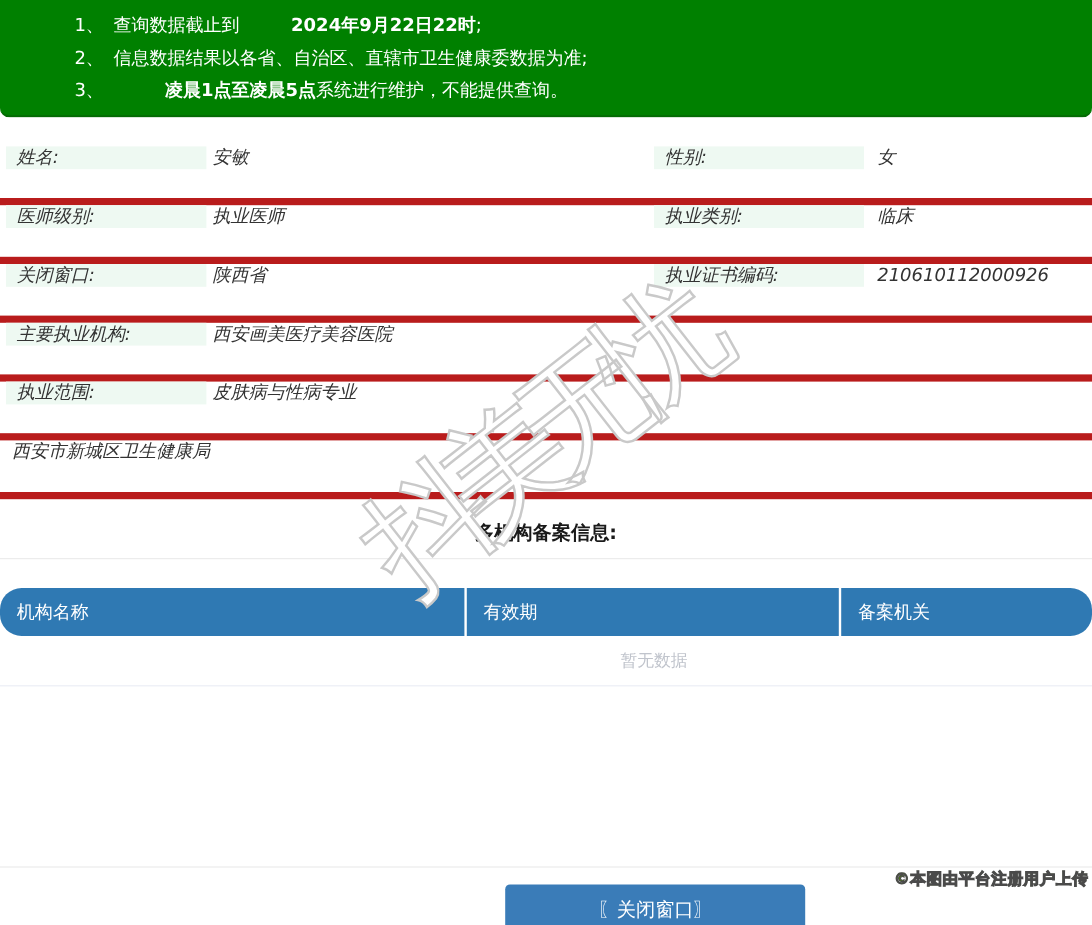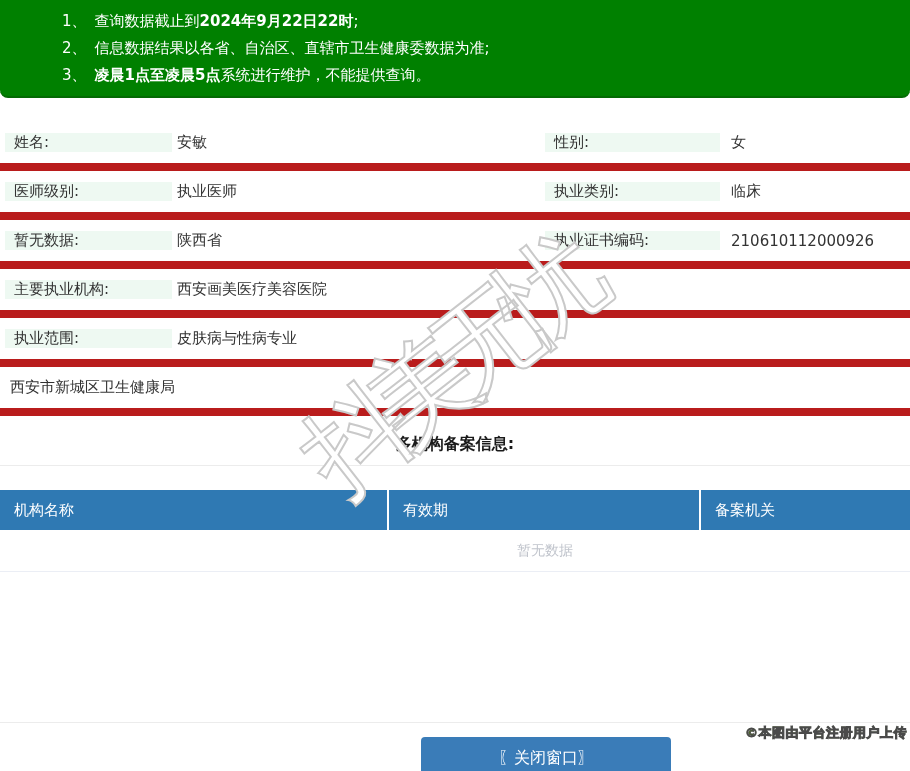--- a/index.html
+++ b/index.html
@@ -6,46 +6,46 @@
   html,body { width:910px; height:771px; overflow:hidden; background:#fff;
               font-family:"DejaVu Sans","Liberation Sans",sans-serif; }
   .stage { position:relative; width:910px; height:771px; overflow:hidden; }
 
   
   .notice-bar { position:absolute; left:0; top:0; width:910px; height:98px;
                 background:#008000; border-bottom:2px solid #046a04;
                 border-radius:0 0 8px 8px; padding:8px 10px 0 62px; z-index:1; }
   .notice-line { color:#fff; font-size:15px; line-height:27px; white-space:nowrap; }
   .notice-num { display:inline-block; margin-right:8px; }
-  .notice-bold { font-weight:bold; }
+  .notice-bold { font-weight:bold;margin-left:43px; }
 
   
   .info-table { position:absolute; left:0; top:122px; width:910px; z-index:2; }
-  .info-row { display:flex; align-items:center; height:49px;
-              border-bottom:8px solid #b91c1c; padding-left:5px; }
+  .info-row { display:flex; align-items:flex-start; height:49px;
+              border-bottom:6px solid #b91c1c; padding-left:5px;font-style:italic; }
   .cell-label { width:167px; background:#eef9f2; display:flex; align-items:center;
                 padding-left:9px; font-size:15px; color:#333; flex:none; }
   .cell-label.right { width:175px; }
   .cell-value { display:flex; align-items:center; padding-left:5px;
                 font-size:15px; color:#333; }
   .cell-value.v1 { width:373px; flex:none; }
   .cell-value.v2 { flex:1; padding-left:11px; }
   .cell-value.span { flex:1; }
 
   
   .filing-title { position:absolute; left:0; top:434px; width:910px;
                   text-align:center; font-size:16px; font-weight:bold;
                   color:#1a1a1a; z-index:2; }
   .rule { position:absolute; left:0; width:910px; height:0;
           border-top:1px solid #ececec; z-index:2; }
   .rule.r1 { top:465px; }
   .rule.r2 { top:722px; }
 
   .filing-table { position:absolute; left:0; top:490px; width:910px; z-index:2; }
-  .filing-head { display:flex; height:40px; background:#2f79b3; }
+  .filing-head { display:flex; height:40px; background:#2f79b3;border-radius:18px; }
   .fh-cell { color:#fff; font-size:15px; display:flex; align-items:center;
              padding-left:14px; }
   .fh-cell.c1 { width:389px; border-right:2px solid #fff; }
   .fh-cell.c2 { width:312px; border-right:2px solid #fff; }
   .fh-cell.c3 { flex:1; }
   .filing-empty { position:relative; height:42px; border-bottom:1px solid #ebeef5;
                   background:#fff; }
   .empty-text { position:absolute; left:389px; width:312px; top:0; height:42px;
                 display:flex; align-items:center; justify-content:center;
                 color:#c0c4cc; font-size:14px; }
@@ -89,21 +89,21 @@
       <div class="cell-label right">性别:</div>
       <div class="cell-value v2">女</div>
     </div>
     <div class="info-row">
       <div class="cell-label">医师级别:</div>
       <div class="cell-value v1">执业医师</div>
       <div class="cell-label right">执业类别:</div>
       <div class="cell-value v2">临床</div>
     </div>
     <div class="info-row">
-      <div class="cell-label">暂无数据:</div>
+      <div class="cell-label">关闭窗口:</div>
       <div class="cell-value v1">陕西省</div>
       <div class="cell-label right">执业证书编码:</div>
       <div class="cell-value v2">210610112000926</div>
     </div>
     <div class="info-row">
       <div class="cell-label">主要执业机构:</div>
       <div class="cell-value span">西安画美医疗美容医院</div>
     </div>
     <div class="info-row">
       <div class="cell-label">执业范围:</div>

